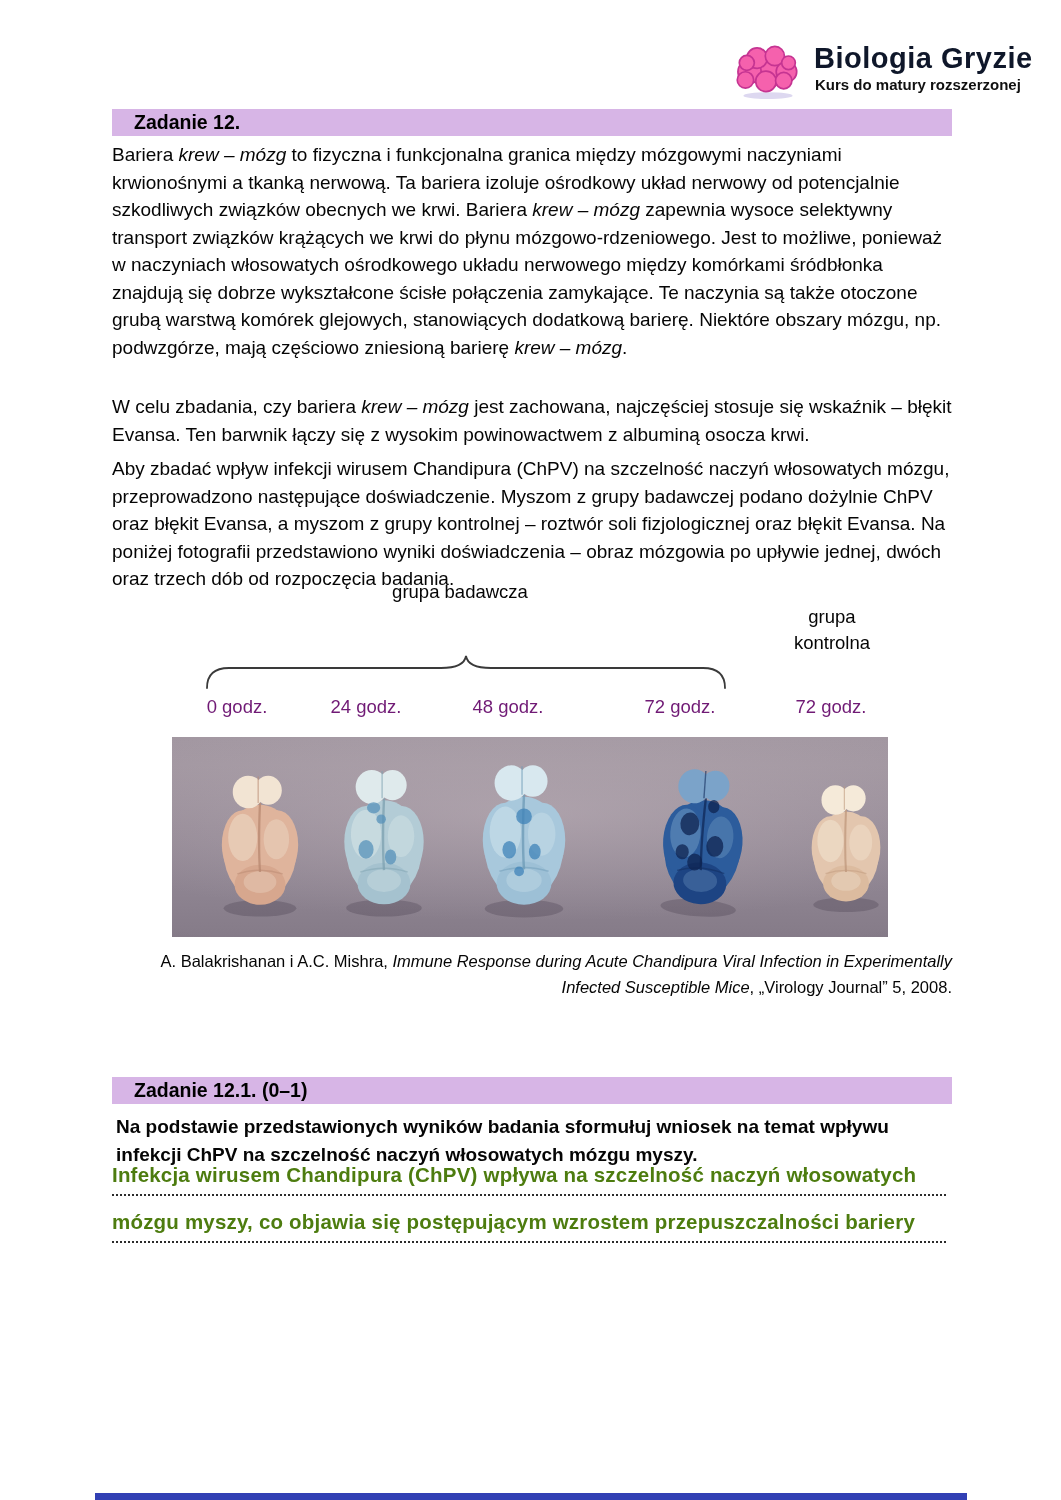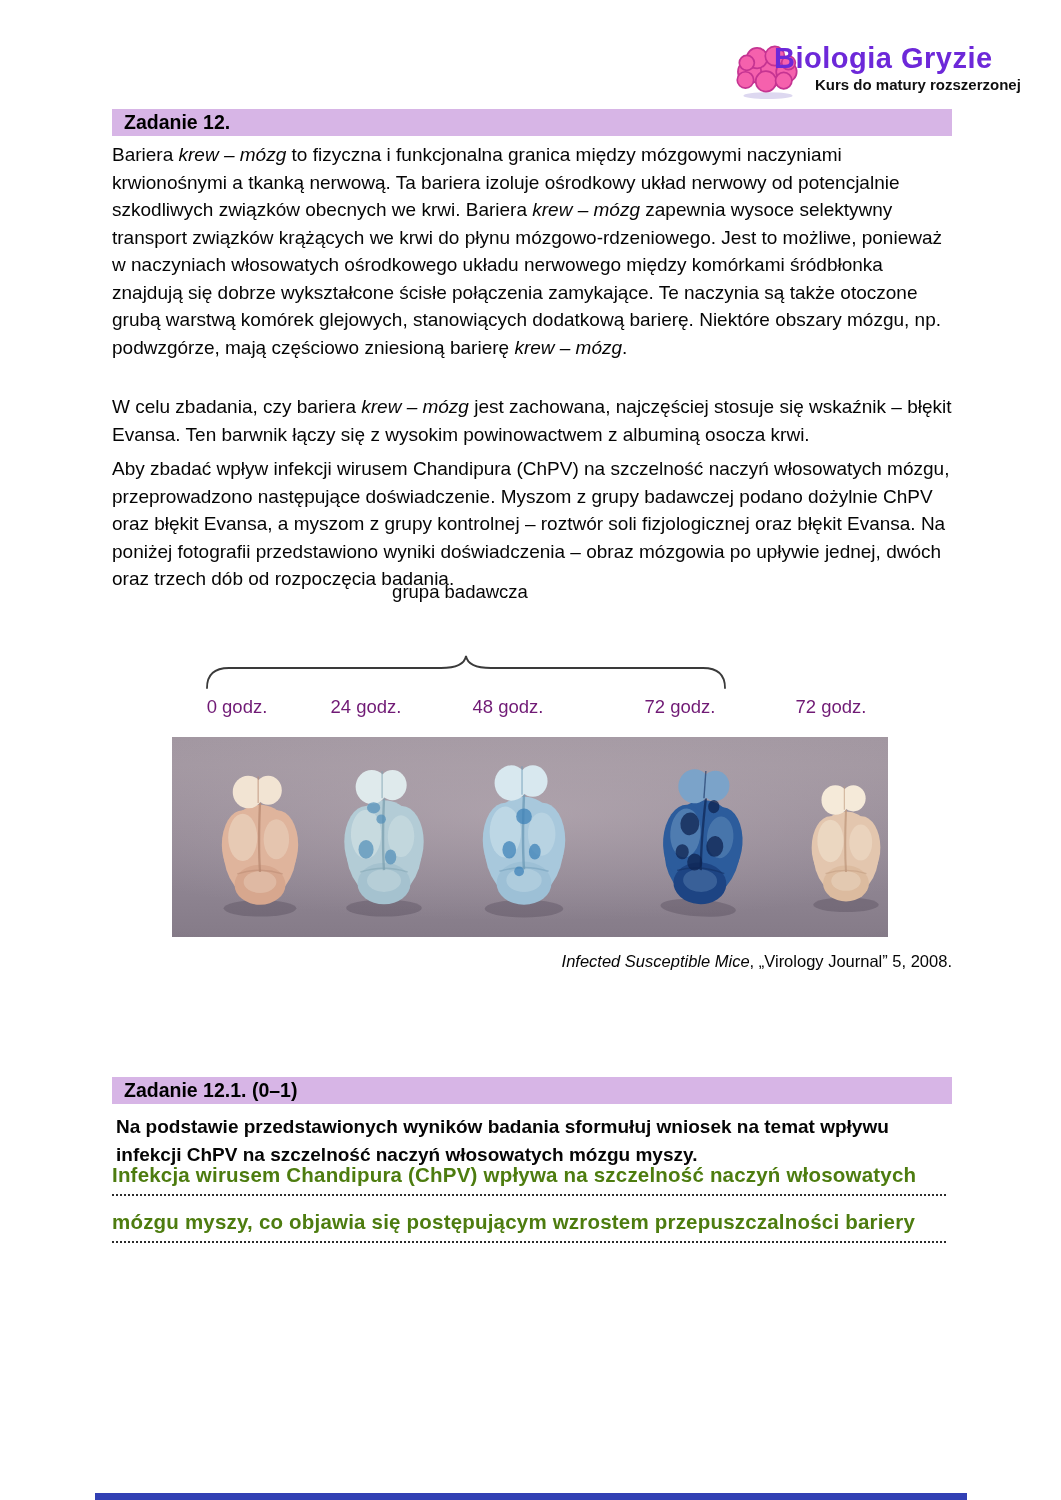--- a/index.html
+++ b/index.html
@@ -7,28 +7,28 @@
     position:relative;
     width:1061px;
     height:1500px;
     background:#ffffff;
     font-family:"Liberation Sans", sans-serif;
     color:#000;
     overflow:hidden;
   }
   
   .logo-brain{position:absolute;left:727px;top:36px;width:82px;height:66px;}
-  .logo-title{position:absolute;left:774px;top:42px;font-size:29px;font-weight:bold;color:#6d28d9;letter-spacing:0.5px;}
+  .logo-title{position:absolute;left:814px;top:42px;font-size:29px;font-weight:bold;color:#0f172a;letter-spacing:0.5px;}
   .logo-sub{position:absolute;left:815px;top:76px;font-size:15px;font-weight:bold;color:#101010;}
   
   .hbar{
     position:absolute;left:112px;width:840px;height:27px;
     background:#d7b5e6;
     font-size:19.5px;font-weight:bold;line-height:27px;
-    padding-left:12px;box-sizing:border-box;
+    padding-left:22px;box-sizing:border-box;
   }
   .hbar1{top:109px;}
   .hbar2{top:1077px;}
   
   .body{
     position:absolute;left:112px;width:842px;margin:0;
     font-size:19px;line-height:27.5px;color:#050505;
   }
   .p1{top:141px;}
   .p2{top:393px;}
@@ -103,20 +103,24 @@
   </span>
   <div class="logo-title">Biologia Gryzie</div>
   <div class="logo-sub">Kurs do matury rozszerzonej</div>
 
   <div class="hbar hbar1">Zadanie 12.</div>
   <p class="body p1"><span>Bariera </span><i>krew – mózg</i><span> to fizyczna i funkcjonalna granica między mózgowymi naczyniami krwionośnymi a tkanką nerwową. Ta bariera izoluje ośrodkowy układ nerwowy od potencjalnie szkodliwych związków obecnych we krwi. Bariera </span><i>krew – mózg</i><span> zapewnia wysoce selektywny transport związków krążących we krwi do płynu mózgowo-rdzeniowego. Jest to możliwe, ponieważ w naczyniach włosowatych ośrodkowego układu nerwowego między komórkami śródbłonka znajdują się dobrze wykształcone ścisłe połączenia zamykające. Te naczynia są także otoczone grubą warstwą komórek glejowych, stanowiących dodatkową barierę. Niektóre obszary mózgu, np. podwzgórze, mają częściowo zniesioną barierę </span><i>krew – mózg</i><span>.</span></p>
   <p class="body p2"><span>W celu zbadania, czy bariera </span><i>krew – mózg</i><span> jest zachowana, najczęściej stosuje się wskaźnik – błękit Evansa. Ten barwnik łączy się z wysokim powinowactwem z albuminą osocza krwi.</span></p>
   <p class="body p3"><span>Aby zbadać wpływ infekcji wirusem Chandipura (ChPV) na szczelność naczyń włosowatych mózgu, przeprowadzono następujące doświadczenie. Myszom z grupy badawczej podano dożylnie ChPV oraz błękit Evansa, a myszom z grupy kontrolnej – roztwór soli fizjologicznej oraz błękit Evansa. Na poniżej fotografii przedstawiono wyniki doświadczenia – obraz mózgowia po upływie jednej, dwóch oraz trzech dób od rozpoczęcia badania.</span></p>
 
   <div class="fig-label lab-study">grupa badawcza</div>
+  <div class="fig-label lab-control">
+    <div>grupa</div>
+    <div>kontrolna</div>
+  </div>
   <svg class="brace" viewBox="0 0 522 36" xmlns="http://www.w3.org/2000/svg">
     <path d="M2,34 Q2,14 24,14 L236,14 Q259,14 261,2 Q263,14 286,14 L498,14 Q520,14 520,34" fill="none" stroke="#3a3a3a" stroke-width="1.8" stroke-linecap="round"></path>
   </svg>
   <span class="time-label t0">0 godz.</span>
   <span class="time-label t1">24 godz.</span>
   <span class="time-label t2">48 godz.</span>
   <span class="time-label t3">72 godz.</span>
   <span class="time-label t4">72 godz.</span>
 
   <div class="photo">
@@ -206,20 +210,21 @@
     <path d="M55 42 Q53 88 55 118" stroke="#c09a7e" stroke-width="2.5" fill="none" opacity="0.8"></path>
     <path d="M30 120 Q55 112 80 120" stroke="#c09a7e" stroke-width="1.6" fill="none" opacity="0.5"></path>
     <ellipse cx="42" cy="30" rx="17" ry="18" fill="#f5ead9"></ellipse>
     <ellipse cx="64" cy="28" rx="15" ry="16" fill="#f5ead9"></ellipse>
     <path d="M53 13 L53 42" stroke="#c09a7e" stroke-width="1.5" opacity="0.6"></path>
 
   </svg></div>
   </div>
 
   <div class="citation">
+    <div><span>A. Balakrishanan i A.C. Mishra, </span><i>Immune Response during Acute Chandipura Viral Infection in Experimentally</i></div>
     <div><i>Infected Susceptible Mice</i><span>, „Virology Journal” 5, 2008.</span></div>
   </div>
 
   <div class="hbar hbar2">Zadanie 12.1. (0–1)</div>
   <p class="question">Na podstawie przedstawionych wyników badania sformułuj wniosek na temat wpływu infekcji ChPV na szczelność naczyń włosowatych mózgu myszy.</p>
 
   <div class="ans ans1">Infekcja wirusem Chandipura (ChPV) wpływa na szczelność naczyń włosowatych</div>
   <div class="ans ans2">mózgu myszy, co objawia się postępującym wzrostem przepuszczalności bariery</div>
 
   <div class="bottom-bar"></div>

